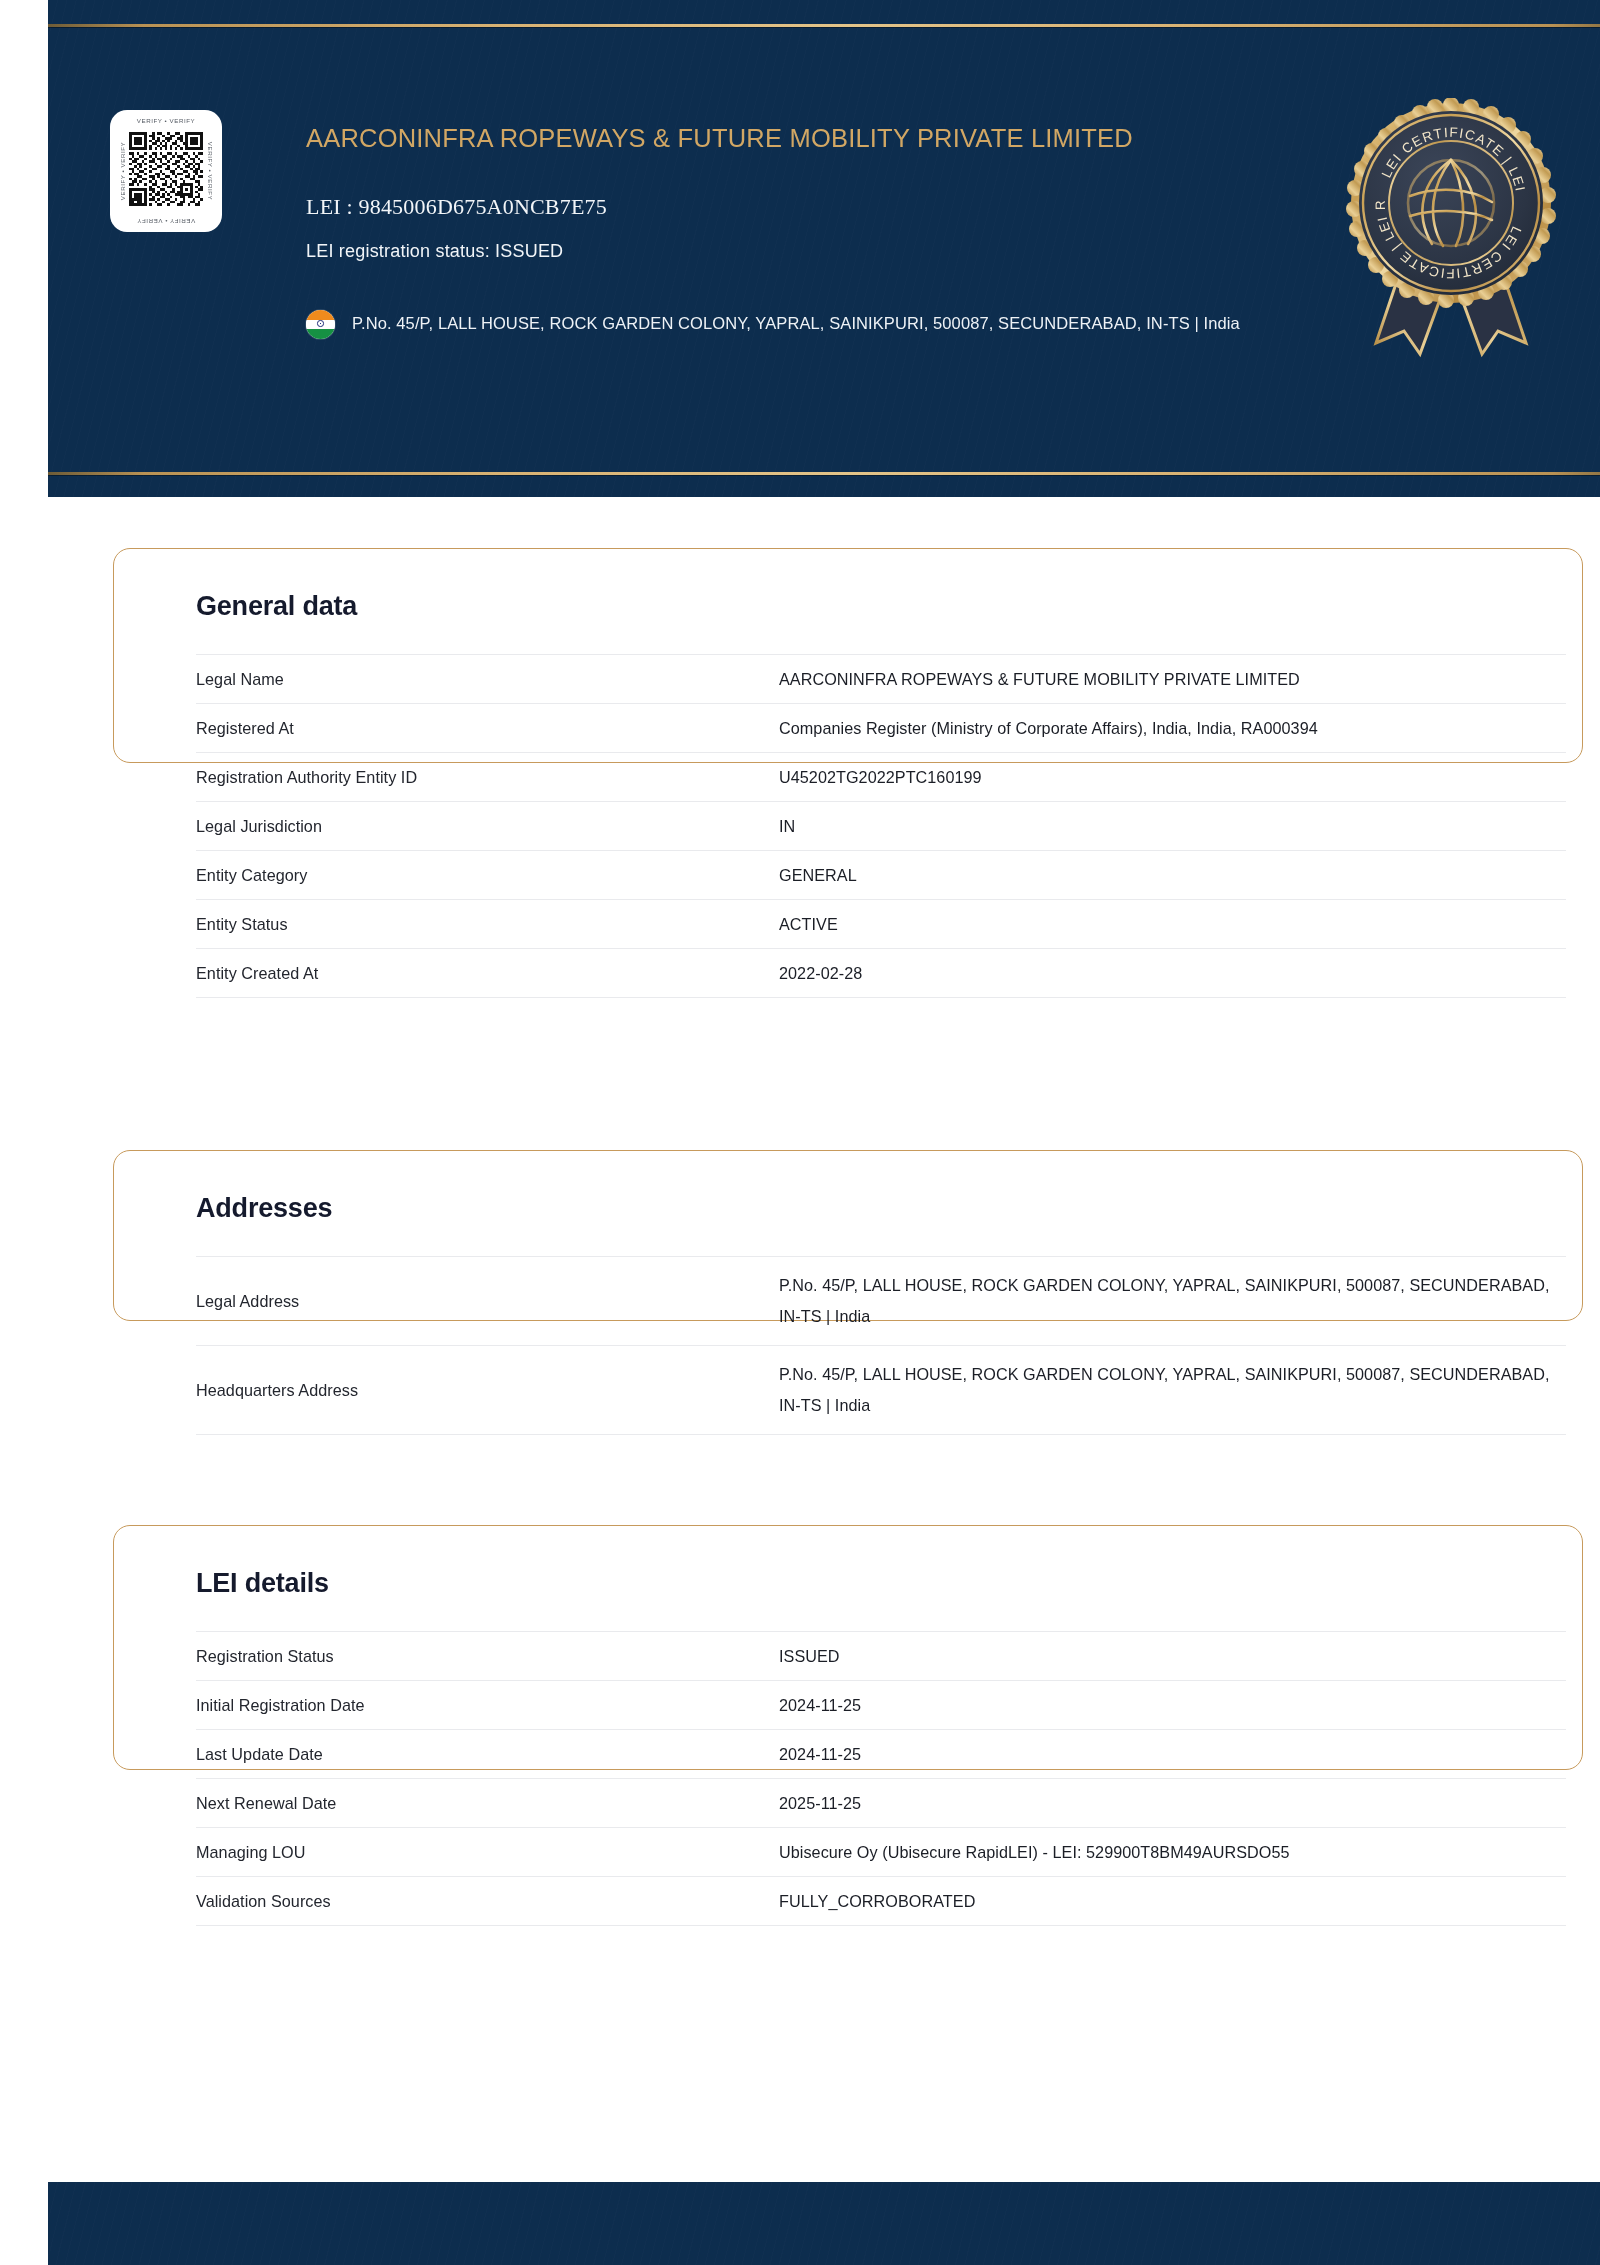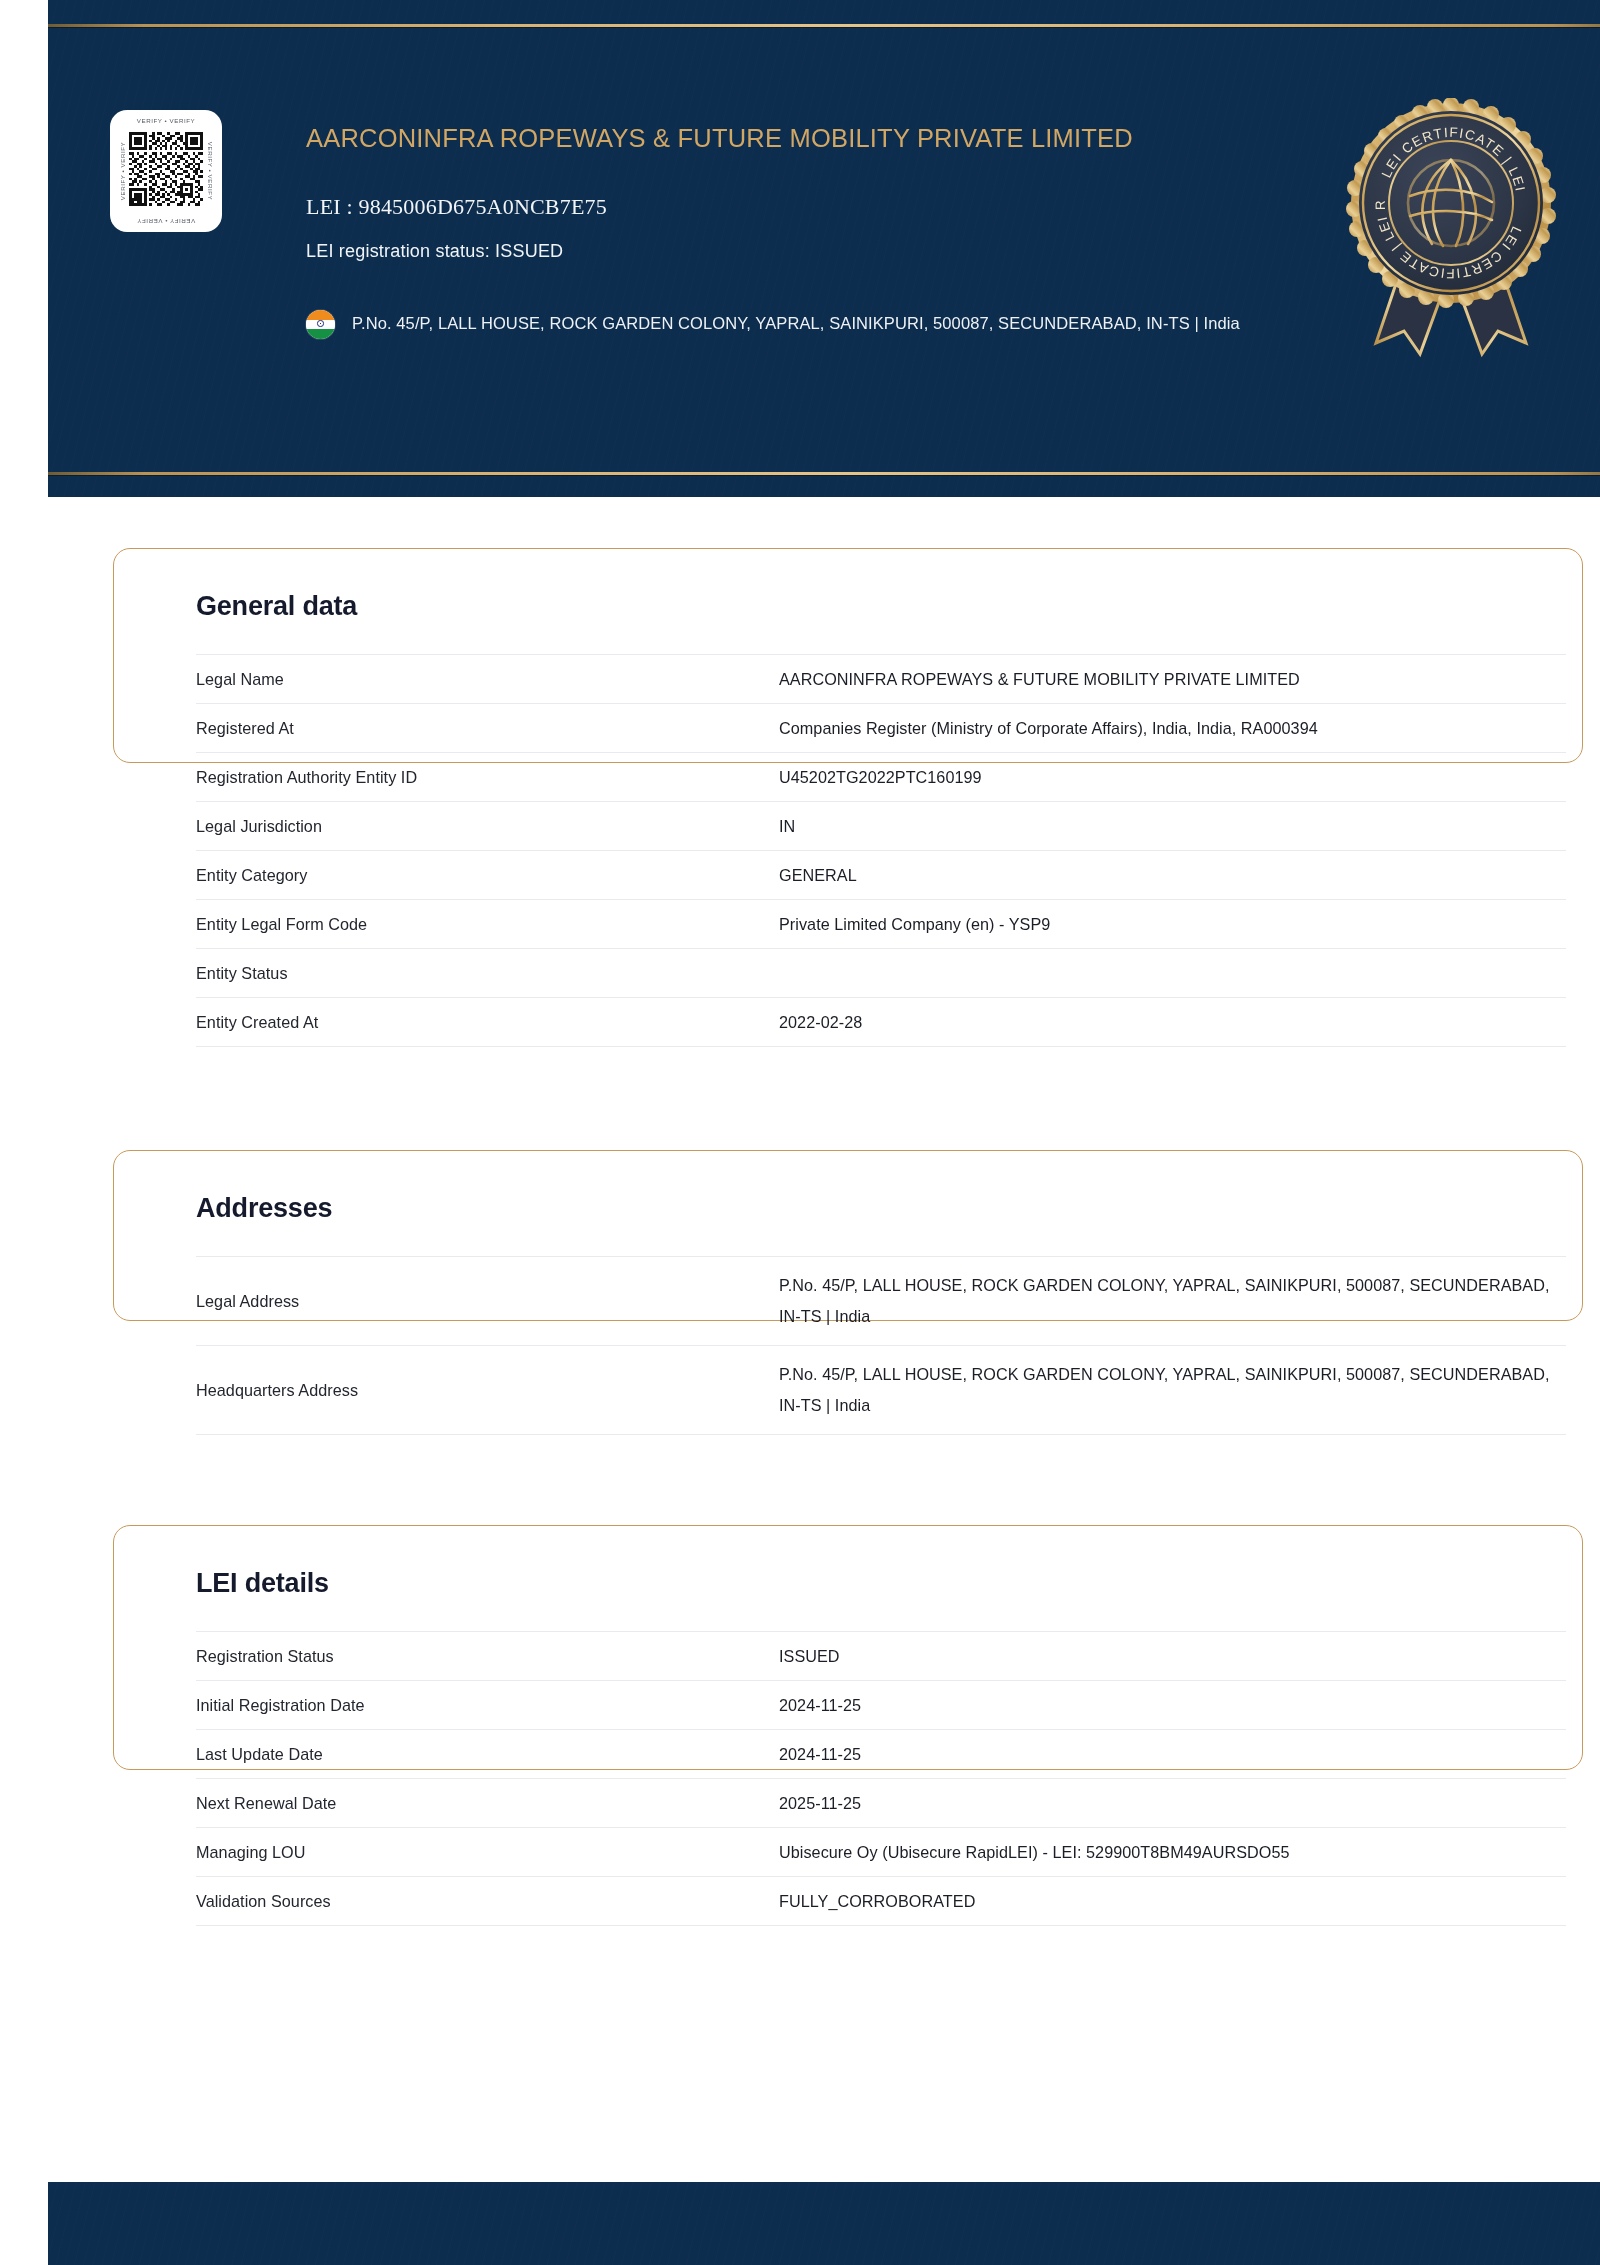--- a/index.html
+++ b/index.html
@@ -417,25 +417,22 @@
         </div>
         <div class="kv-row">
           <div class="kv-key">Legal Jurisdiction</div>
           <div class="kv-val">IN</div>
         </div>
         <div class="kv-row">
           <div class="kv-key">Entity Category</div>
           <div class="kv-val">GENERAL</div>
         </div>
         <div class="kv-row">
-          <div class="kv-key">Entity Legal Form Code</div>
-          <div class="kv-val">Private Limited Company (en) - YSP9</div>
-        </div>
-        <div class="kv-row">
           <div class="kv-key">Entity Status</div>
+          <div class="kv-val">ACTIVE</div>
         </div>
         <div class="kv-row">
           <div class="kv-key">Entity Created At</div>
           <div class="kv-val">2022-02-28</div>
         </div>
       </div>
     </div>
   </section>
 
   <section class="card" id="card-addresses">

